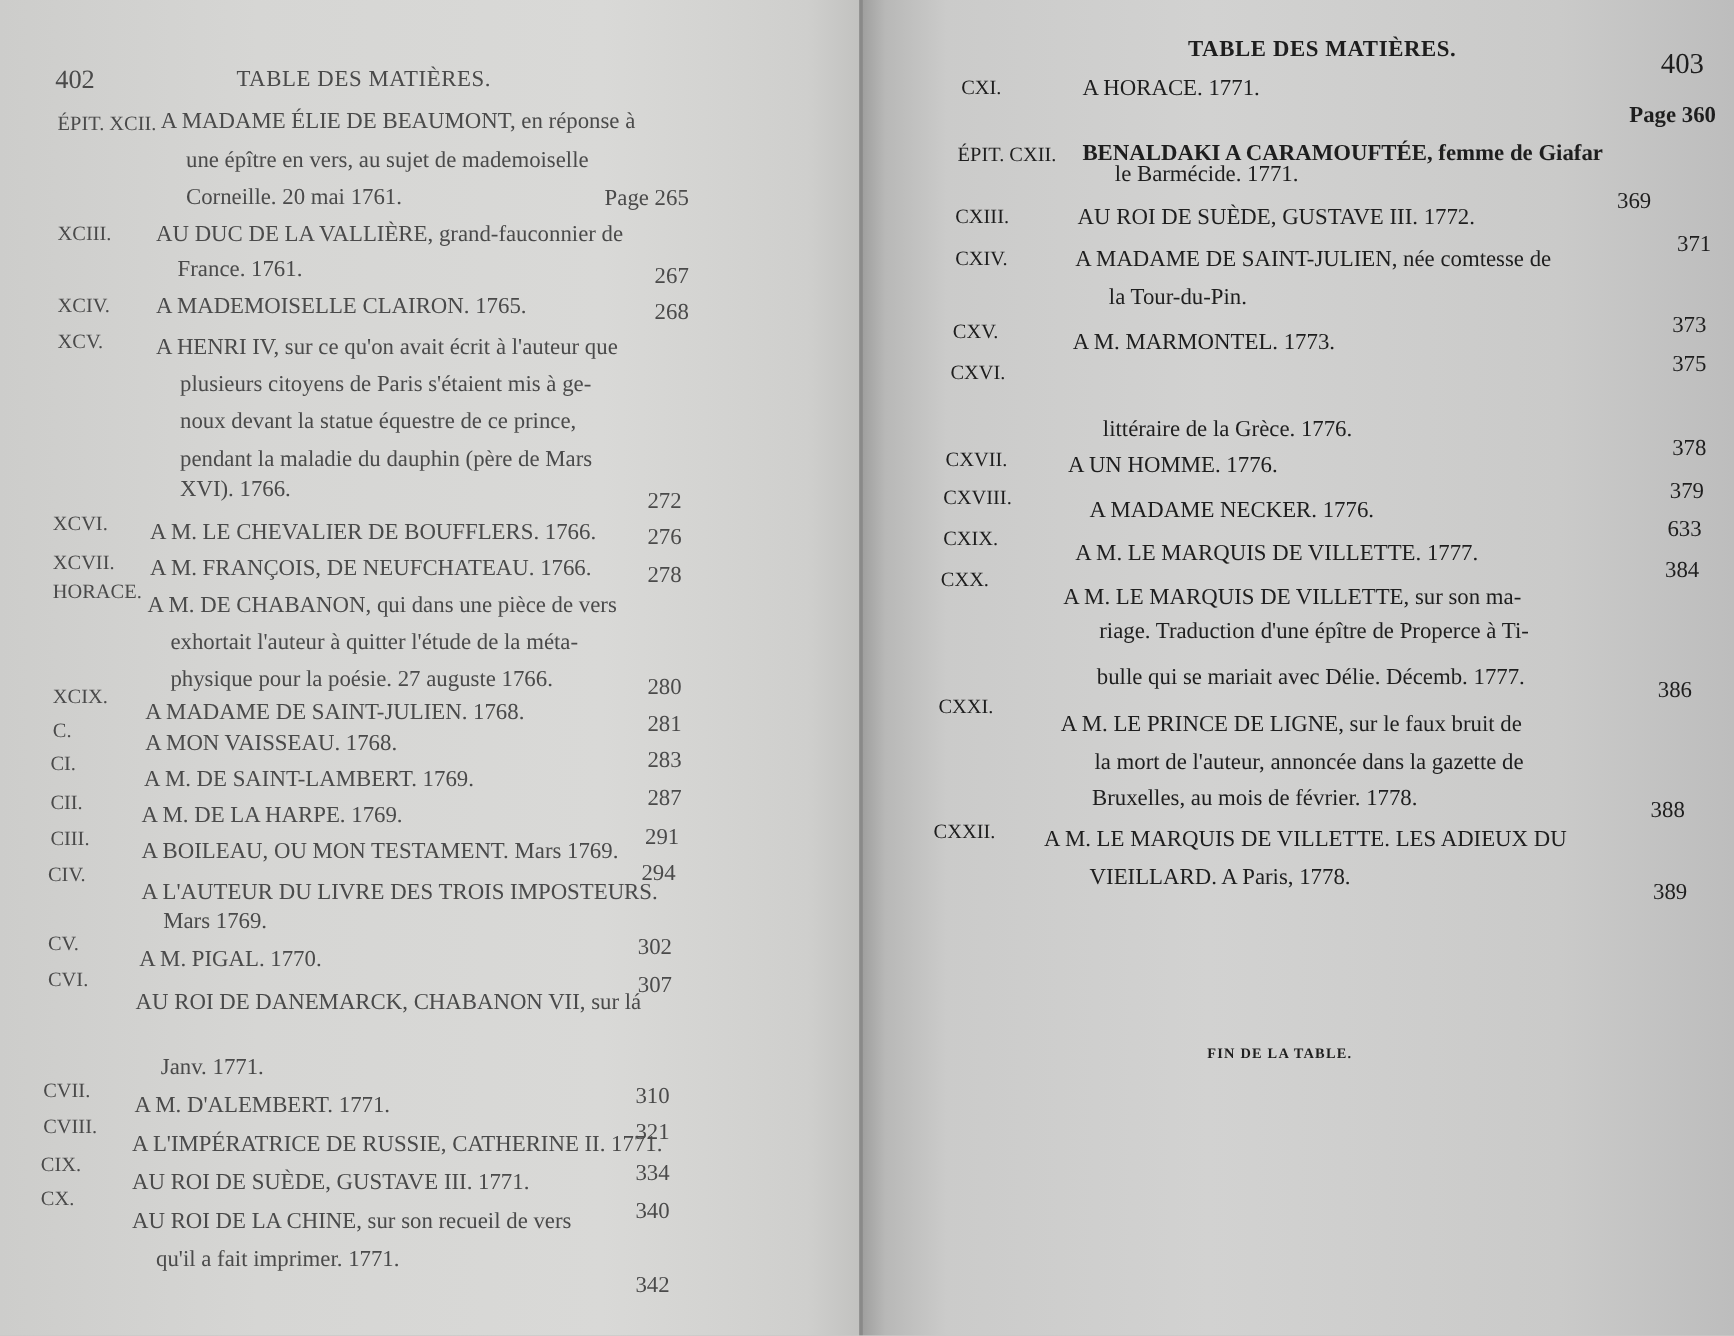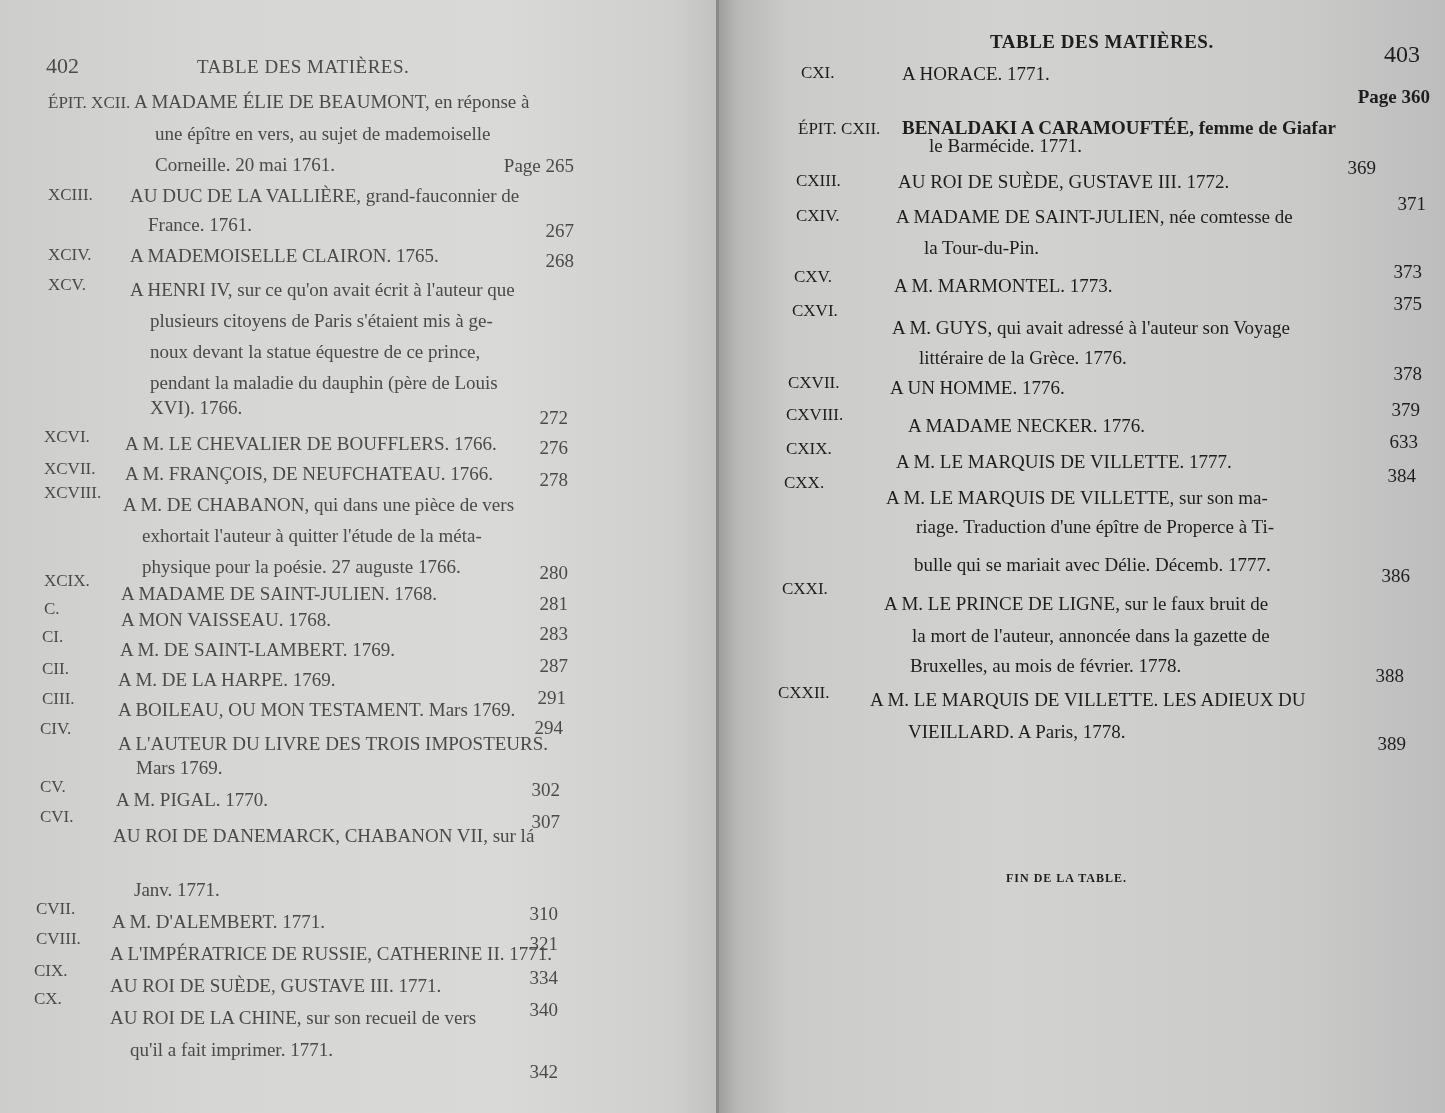--- a/index.html
+++ b/index.html
@@ -55,33 +55,33 @@
   <div class="t left-ink pg blur" style="left:514px;top:221px;width:60px;">267</div>
 
   <div class="t left-ink num blur" style="left:48px;top:246px;">XCIV.</div>
   <div class="t left-ink ttl blur" style="left:130px;top:246px;">A MADEMOISELLE CLAIRON. 1765.</div>
   <div class="t left-ink pg blur" style="left:514px;top:251px;width:60px;">268</div>
 
   <div class="t left-ink num blur" style="left:48px;top:276px;">XCV.</div>
   <div class="t left-ink ttl blur" style="left:130px;top:280px;">A HENRI IV, sur ce qu'on avait écrit à l'auteur que</div>
   <div class="t left-ink body blur" style="left:150px;top:311px;">plusieurs citoyens de Paris s'étaient mis à ge-</div>
   <div class="t left-ink body blur" style="left:150px;top:342px;">noux devant la statue équestre de ce prince,</div>
-  <div class="t left-ink body blur" style="left:150px;top:373px;">pendant la maladie du dauphin (père de Louis</div>
+  <div class="t left-ink body blur" style="left:150px;top:373px;">pendant la maladie du dauphin (père de Mars</div>
   <div class="t left-ink body blur" style="left:150px;top:398px;">XVI). 1766.</div>
   <div class="t left-ink pg blur" style="left:508px;top:408px;width:60px;">272</div>
 
   <div class="t left-ink num blur" style="left:44px;top:428px;">XCVI.</div>
   <div class="t left-ink ttl blur" style="left:125px;top:434px;">A M. LE CHEVALIER DE BOUFFLERS. 1766.</div>
   <div class="t left-ink pg blur" style="left:508px;top:438px;width:60px;">276</div>
 
   <div class="t left-ink num blur" style="left:44px;top:460px;">XCVII.</div>
   <div class="t left-ink ttl blur" style="left:125px;top:464px;">A M. FRANÇOIS, DE NEUFCHATEAU. 1766.</div>
   <div class="t left-ink pg blur" style="left:508px;top:470px;width:60px;">278</div>
 
-  <div class="t left-ink num blur" style="left:44px;top:484px;">XCVIII.</div>
+  <div class="t left-ink num blur" style="left:44px;top:484px;">HORACE.</div>
   <div class="t left-ink ttl blur" style="left:123px;top:495px;">A M. DE CHABANON, qui dans une pièce de vers</div>
   <div class="t left-ink body blur" style="left:142px;top:526px;">exhortait l'auteur à quitter l'étude de la méta-</div>
   <div class="t left-ink body blur" style="left:142px;top:557px;">physique pour la poésie. 27 auguste 1766.</div>
   <div class="t left-ink pg blur" style="left:508px;top:563px;width:60px;">280</div>
 
   <div class="t left-ink num blur" style="left:44px;top:572px;">XCIX.</div>
   <div class="t left-ink ttl blur" style="left:121px;top:584px;">A MADAME DE SAINT-JULIEN. 1768.</div>
   <div class="t left-ink pg blur" style="left:508px;top:594px;width:60px;">281</div>
 
   <div class="t left-ink num blur" style="left:44px;top:600px;">C.</div>
@@ -152,21 +152,20 @@
   <div class="t right-ink num" style="left:80px;top:207px;">CXIV.</div>
   <div class="t right-ink ttl" style="left:180px;top:207px;">A MADAME DE SAINT-JULIEN, née comtesse de</div>
   <div class="t right-ink body" style="left:208px;top:238px;">la Tour-du-Pin.</div>
   <div class="t right-ink pg" style="left:646px;top:262px;width:60px;">373</div>
 
   <div class="t right-ink num" style="left:78px;top:268px;">CXV.</div>
   <div class="t right-ink ttl" style="left:178px;top:276px;">A M. MARMONTEL. 1773.</div>
   <div class="t right-ink pg" style="left:646px;top:294px;width:60px;">375</div>
 
   <div class="t right-ink num" style="left:76px;top:302px;">CXVI.</div>
-  <div class="t right-ink ttl" style="left:176px;top:318px;">A M. GUYS, qui avait adressé à l'auteur son Voyage</div>
   <div class="t right-ink body" style="left:203px;top:348px;">littéraire de la Grèce. 1776.</div>
   <div class="t right-ink pg" style="left:646px;top:364px;width:60px;">378</div>
 
   <div class="t right-ink num" style="left:72px;top:374px;">CXVII.</div>
   <div class="t right-ink ttl" style="left:174px;top:378px;">A UN HOMME. 1776.</div>
   <div class="t right-ink pg" style="left:644px;top:400px;width:60px;">379</div>
 
   <div class="t right-ink num" style="left:70px;top:406px;">CXVIII.</div>
   <div class="t right-ink ttl" style="left:172px;top:416px;margin-left:20px;">A MADAME NECKER. 1776.</div>
   <div class="t right-ink pg" style="left:642px;top:432px;width:60px;">633</div>

